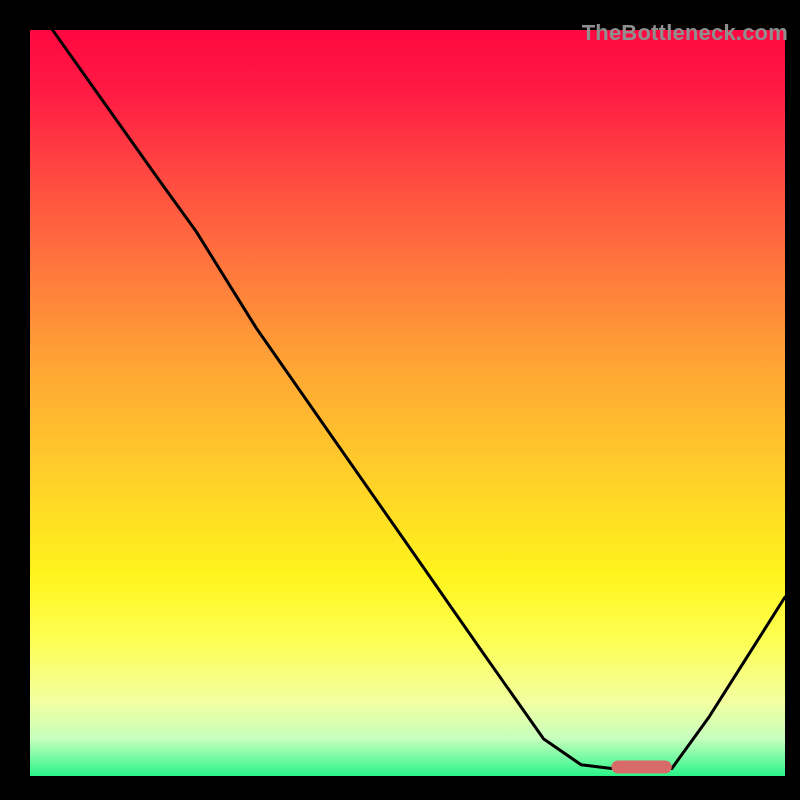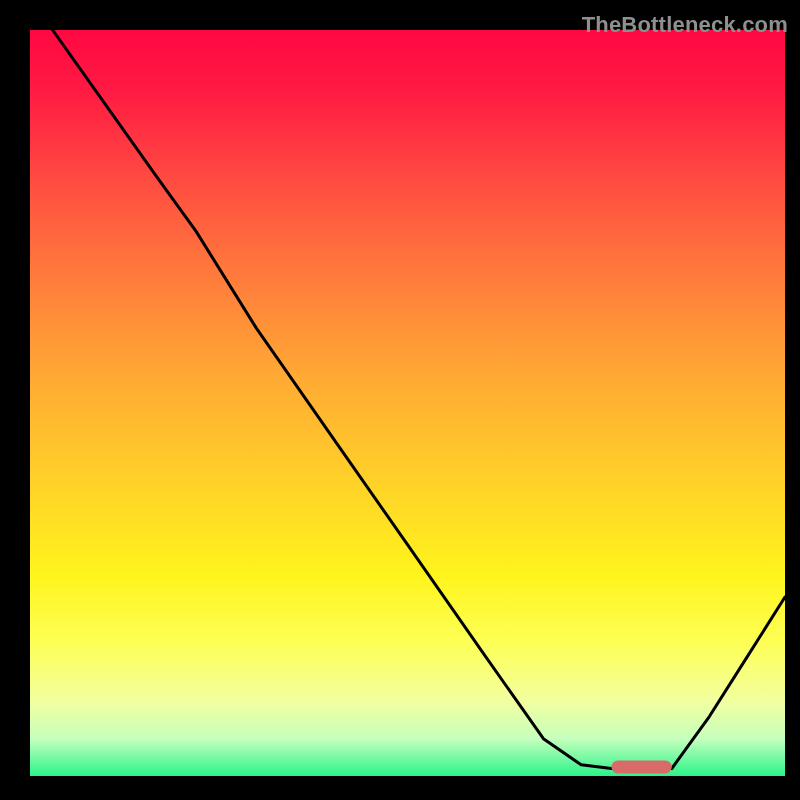--- a/index.html
+++ b/index.html
@@ -25,21 +25,21 @@
       #c6ffbe 95%,
       #2bf489 100%);
   }
   .curve-layer {
     position: absolute;
     left: 0; top: 0; width: 100%; height: 100%;
     pointer-events: none;
   }
   .watermark {
     position: absolute;
-    top: 12px;
+    top: 20px;
     right: 12px;
     font-family: Arial, Helvetica, sans-serif;
     font-size: 22px;
     font-weight: 700;
     color: #8e8f8f;
     letter-spacing: 0.2px;
   }
 </style>
 </head>
 <body>

